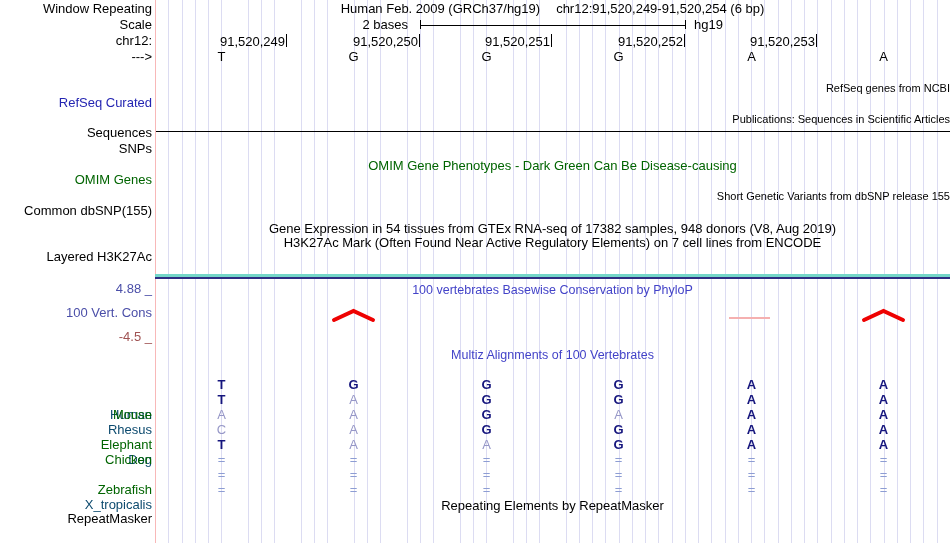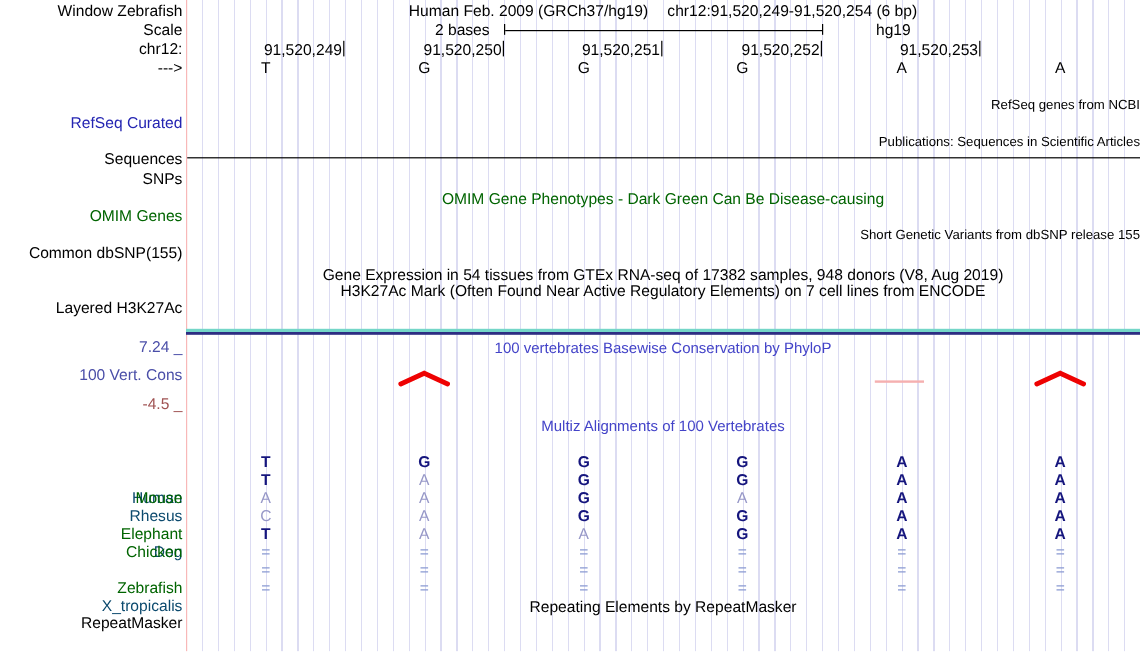--- a/index.html
+++ b/index.html
@@ -16,37 +16,37 @@
   .coord{position:absolute;top:34px;width:110px;text-align:right;font-size:13px;line-height:14px;white-space:nowrap;}
   .coord .tick{display:inline-block;width:1px;height:13px;background:#000;margin-left:1px;vertical-align:text-top;}
   .seqbase{position:absolute;top:50px;width:21px;text-align:center;font-size:13px;line-height:14px;}
   .hline{position:absolute;left:156px;top:131px;width:794px;height:1px;background:#000;}
   .band{position:absolute;left:155px;top:274px;width:795px;height:5px;
         background:linear-gradient(to bottom,#74d6c8 0px,#74d6c8 3px,#2d2d82 3px,#2d2d82 5px);}
   .scalebar{position:absolute;left:420px;top:20px;width:264px;height:9px;
             border-left:1px solid #000;border-right:1px solid #000;}
   .scalebar i{display:block;height:5px;border-bottom:1px solid #000;}
   .scaletext{position:absolute;left:296px;top:18px;width:112px;text-align:right;font-size:13px;line-height:14px;}
-  .genometag{position:absolute;left:694px;top:18px;font-size:13px;line-height:14px;margin-left:36px;}
+  .genometag{position:absolute;left:694px;top:18px;font-size:13px;line-height:14px;}
   .peak{position:absolute;}
   .faintpeak{position:absolute;left:729px;top:317px;width:41px;height:2px;background:#f5b0b0;}
   .mzrow{position:absolute;left:0;right:0;height:15px;}
   [data-name="species-label"]{position:absolute;right:798px;top:0;white-space:nowrap;font-size:13px;line-height:15px;}
   [data-name="align-base"]{position:absolute;top:0;width:21px;text-align:center;font-size:13px;line-height:15px;}
   .lab-navy{color:#0c4a6e;margin-top:30px;} .lab-green{color:#006400;} .lab-orange{color:#dd9300;}
   .b-d{color:#15157d;font-weight:bold;} .b-l{color:#9697c7;} .b-g{color:#8d9dd3;}
 </style>
 </head>
 <body>
 
 <div class="browser" data-name="genome-browser-image">
   <div class="grid" data-name="base-gridlines"></div>
   <div class="edge" data-name="label-area-divider"></div>
 
-  <div class="llab" style="top:2px" data-name="window-position-label">Window Zebrafish</div>
+  <div class="llab" style="top:2px" data-name="window-position-label">Window Repeating</div>
   <div class="llab" style="top:18px" data-name="scale-label">Scale</div>
   <div class="llab" style="top:34px" data-name="chromosome-label">chr12:</div>
   <div class="llab" style="top:50px" data-name="strand-direction-arrow">---&gt;</div>
 
   <div class="center" style="top:2px" data-name="header-title-row">
     <span data-name="assembly-title">Human Feb. 2009 (GRCh37/hg19)</span><span style="margin-left:16px" data-name="position-range-title">chr12:91,520,249-91,520,254 (6 bp)</span>
   </div>
 
   <div class="scaletext" data-name="scale-value">2 bases</div>
   <div class="scalebar" data-name="scale-bar">
@@ -79,21 +79,21 @@
   <div class="llab green" style="top:173px" data-name="track-label-omim-genes">OMIM Genes</div>
 
   <div class="center small" style="top:190px" data-name="dbsnp-track-title">Short Genetic Variants from dbSNP release 155</div>
   <div class="llab" style="top:204px" data-name="track-label-common-dbsnp">Common dbSNP(155)</div>
 
   <div class="center" style="top:222px" data-name="gtex-track-title">Gene Expression in 54 tissues from GTEx RNA-seq of 17382 samples, 948 donors (V8, Aug 2019)</div>
   <div class="center" style="top:236px" data-name="h3k27ac-track-title">H3K27Ac Mark (Often Found Near Active Regulatory Elements) on 7 cell lines from ENCODE</div>
   <div class="llab" style="top:250px" data-name="track-label-layered-h3k27ac">Layered H3K27Ac</div>
   <div class="band" data-name="h3k27ac-signal-band"></div>
 
-  <div class="llab slate" style="top:282px" data-name="conservation-max-value">7.24 _</div>
+  <div class="llab slate" style="top:282px" data-name="conservation-max-value">4.88 _</div>
   <div class="center tblue" style="top:283px" data-name="conservation-track-title">100 vertebrates Basewise Conservation by PhyloP</div>
   <div class="llab slate" style="top:306px" data-name="track-label-100-vert-cons">100 Vert. Cons</div>
   <div class="llab maroon" style="top:330px" data-name="conservation-min-value">-4.5 _</div>
 
   <svg class="peak" style="left:331px;top:308px" width="45" height="15" viewBox="0 0 45 15" data-name="conservation-peak">
     <path d="M3 12 L22.5 3 L42 12" fill="none" stroke="#ee0202" stroke-width="4" stroke-linecap="round"></path>
   </svg>
   <div class="faintpeak" data-name="conservation-negative-dash"></div>
   <svg class="peak" style="left:861px;top:308px" width="45" height="15" viewBox="0 0 45 15" data-name="conservation-peak">
     <path d="M3 12 L22.5 3 L42 12" fill="none" stroke="#ee0202" stroke-width="4" stroke-linecap="round"></path>

